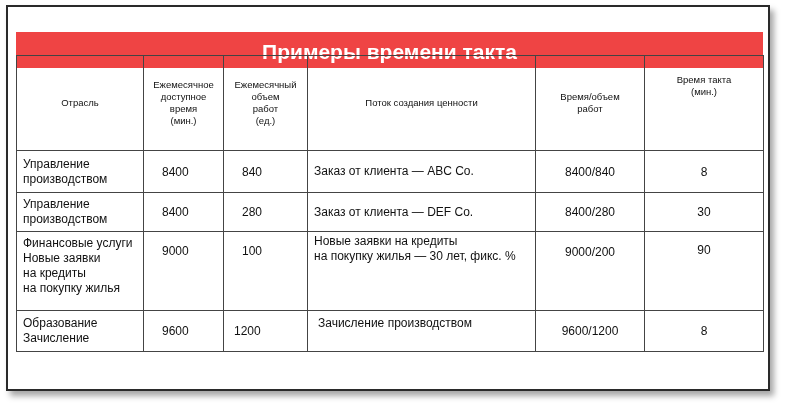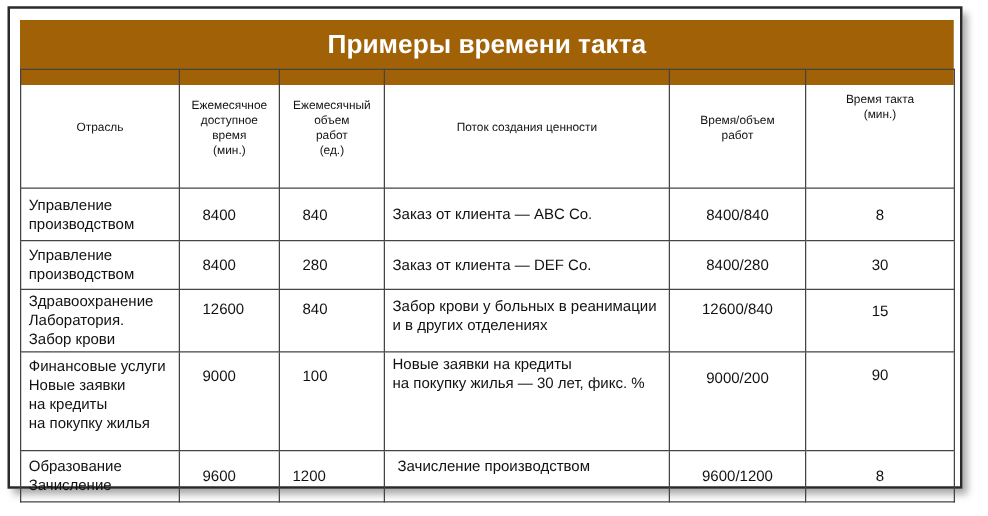--- a/index.html
+++ b/index.html
@@ -1,18 +1,18 @@
 <!DOCTYPE html>
 <html><head>
 <meta charset="utf-8">
 <style>
   html,body{margin:0;padding:0;background:#ffffff;}
   body{width:790px;height:413px;position:relative;overflow:hidden;font-family:"Liberation Sans",sans-serif;color:#111;}
   .frame{position:absolute;left:6px;top:5px;width:764px;height:386px;border:2px solid #2a2a2a;background:#fff;box-shadow:4px 5px 6px rgba(0,0,0,0.35);box-sizing:border-box;}
-  .title{position:absolute;left:16px;top:16px;width:747px;height:52px;background:#a16207;color:#fff;font-weight:bold;font-size:21px;text-align:center;line-height:39px;}
+  .title{position:absolute;left:16px;top:32px;width:747px;height:36px;background:#ef4444;color:#fff;font-weight:bold;font-size:21px;text-align:center;line-height:39px;}
   table{position:absolute;left:16px;top:55px;width:747px;border-collapse:collapse;table-layout:fixed;}
   td,th{border:1px solid #444;padding:0;font-size:12px;vertical-align:middle;}
   th{font-weight:normal;font-size:9.5px;text-align:center;line-height:12px;height:76px;}
   td.l{text-align:left;padding-left:6px;line-height:15px;}
   td.c{text-align:center;}
   td.n{text-align:left;padding-left:18px;}
   td.top{vertical-align:top;padding-top:3px;}
 </style>
 </head>
 <body>
@@ -49,28 +49,20 @@
       <td class="c">8</td>
     </tr>
     <tr style="height:39px">
       <td class="l"><span>Управление</span><br><span>производством</span></td>
       <td class="n">8400</td>
       <td class="n">280</td>
       <td class="l">Заказ от клиента — DEF Co.</td>
       <td class="c">8400/280</td>
       <td class="c">30</td>
     </tr>
-    <tr style="height:50px">
-      <td class="l"><span>Здравоохранение</span><br><span>Лаборатория.</span><br><span>Забор крови</span></td>
-      <td class="n top" style="padding-top:8px">12600</td>
-      <td class="n top" style="padding-top:8px">840</td>
-      <td class="l top" style="padding-top:6px"><span>Забор крови у больных в реанимации</span><br><span>и в других отделениях</span></td>
-      <td class="c top" style="padding-top:8px">12600/840</td>
-      <td class="c top" style="padding-top:10px">15</td>
-    </tr>
     <tr style="height:79px">
       <td class="l top" style="padding-top:4px"><span>Финансовые услуги</span><br><span>Новые заявки</span><br><span>на кредиты</span><br><span>на покупку жилья</span></td>
       <td class="n top" style="padding-top:12px">9000</td>
       <td class="n top" style="padding-top:12px">100</td>
       <td class="l top" style="padding-top:2px"><span>Новые заявки на кредиты</span><br><span>на покупку жилья — 30 лет, фикс. %</span></td>
       <td class="c top" style="padding-top:13px">9000/200</td>
       <td class="c top" style="padding-top:11px">90</td>
     </tr>
     <tr style="height:41px">
       <td class="l"><span>Образование</span><br><span>Зачисление</span></td>

